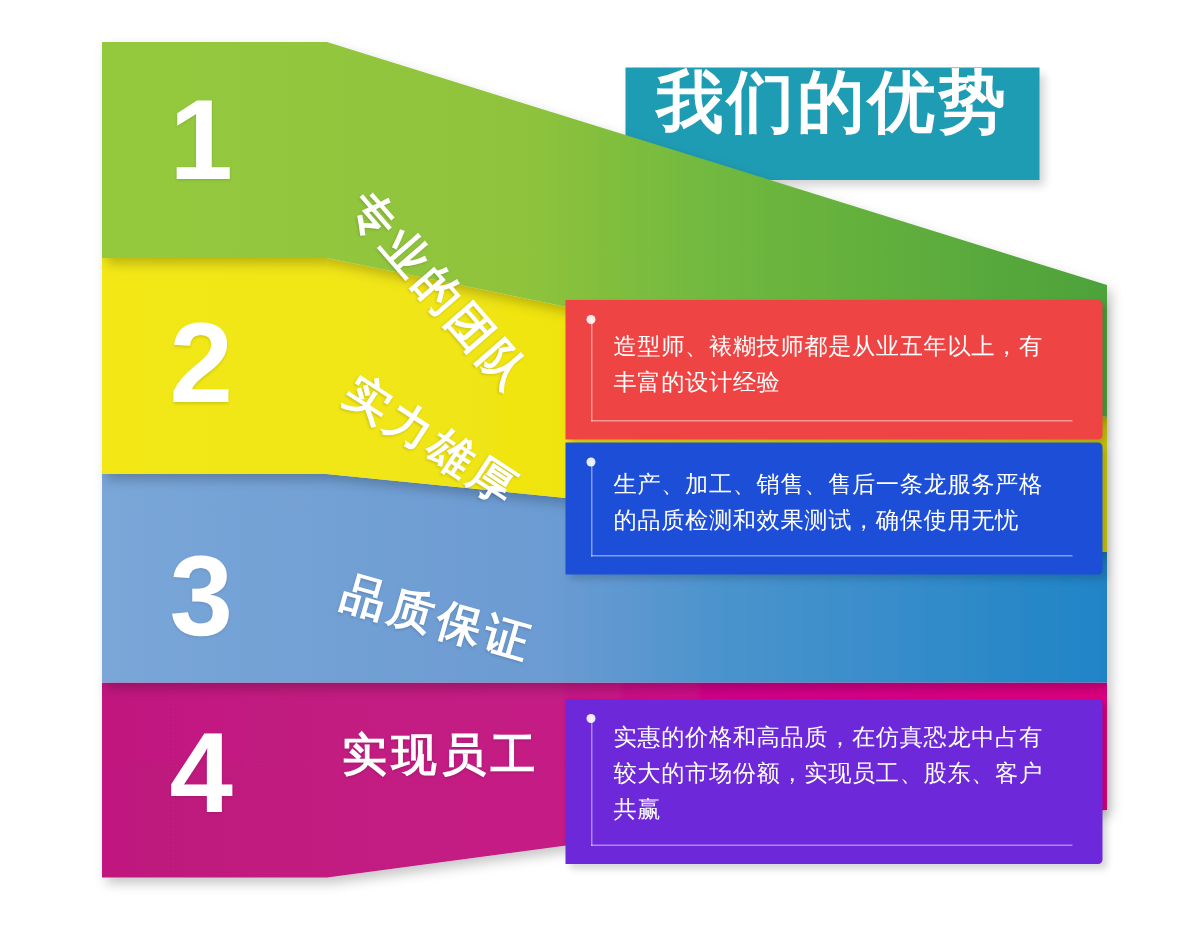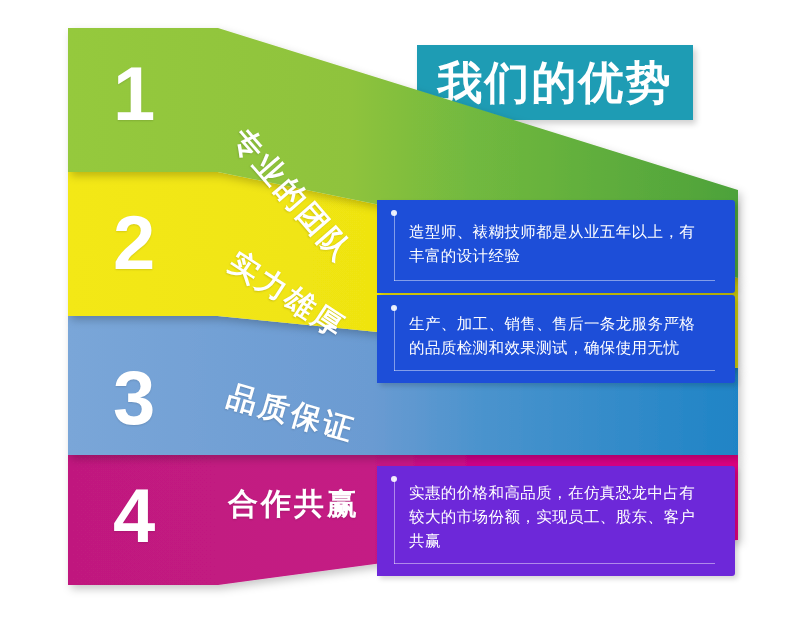--- a/index.html
+++ b/index.html
@@ -21,21 +21,21 @@
   
   .title-box {
     position: absolute;
     left: 417px;
     top: 45px;
     width: 276px;
     height: 75px;
     background: #1e9cb4;
     box-shadow: 3px 4px 6px rgba(0,0,0,0.18);
     display: flex;
-    align-items: center;
+    align-items: flex-start;
     justify-content: center;
   }
   .title-text {
     color: #ffffff;
     font-size: 45px;
     font-weight: bold;
     letter-spacing: 2px;
     line-height: 1;
     white-space: nowrap;
   }
@@ -84,21 +84,21 @@
 
   
   .panel {
     position: absolute;
     left: 377px;
     width: 358px;
     box-shadow: 3px 3px 5px rgba(0,0,0,0.16);
     border-radius: 0 3px 3px 0;
     box-sizing: border-box;
   }
-  .panel-1 { top: 200px; height: 93px; background: #1d4ed8; }
+  .panel-1 { top: 200px; height: 93px; background: #ef4444; }
   .panel-2 { top: 295px; height: 88px; background: #1d4ed8; }
   .panel-3 { top: 385px; height: 88px; background: #2f86c5; }
   .panel-4 { top: 466px; height: 110px; background: #6d28d9; }
 
   .panel-rule {
     position: absolute;
     left: 17px;
     top: 12px;
     bottom: 12px;
     width: 1px;
@@ -191,21 +191,21 @@
   </svg>
 
   <div class="num num-1">1</div>
   <div class="num num-2">2</div>
   <div class="num num-3">3</div>
   <div class="num num-4">4</div>
 
   <div class="cap cap-1">专业的团队</div>
   <div class="cap cap-2">实力雄厚</div>
   <div class="cap cap-3">品质保证</div>
-  <div class="cap cap-4">合作共赢</div>
+  <div class="cap cap-4">实现员工</div>
 
   <div class="panel panel-1">
     <span class="panel-dot"></span>
     <span class="panel-rule"></span>
     <div class="panel-text">造型师、裱糊技师都是从业五年以上，有丰富的设计经验</div>
     <span class="panel-underline"></span>
   </div>
 
   <div class="panel panel-2">
     <span class="panel-dot"></span>

